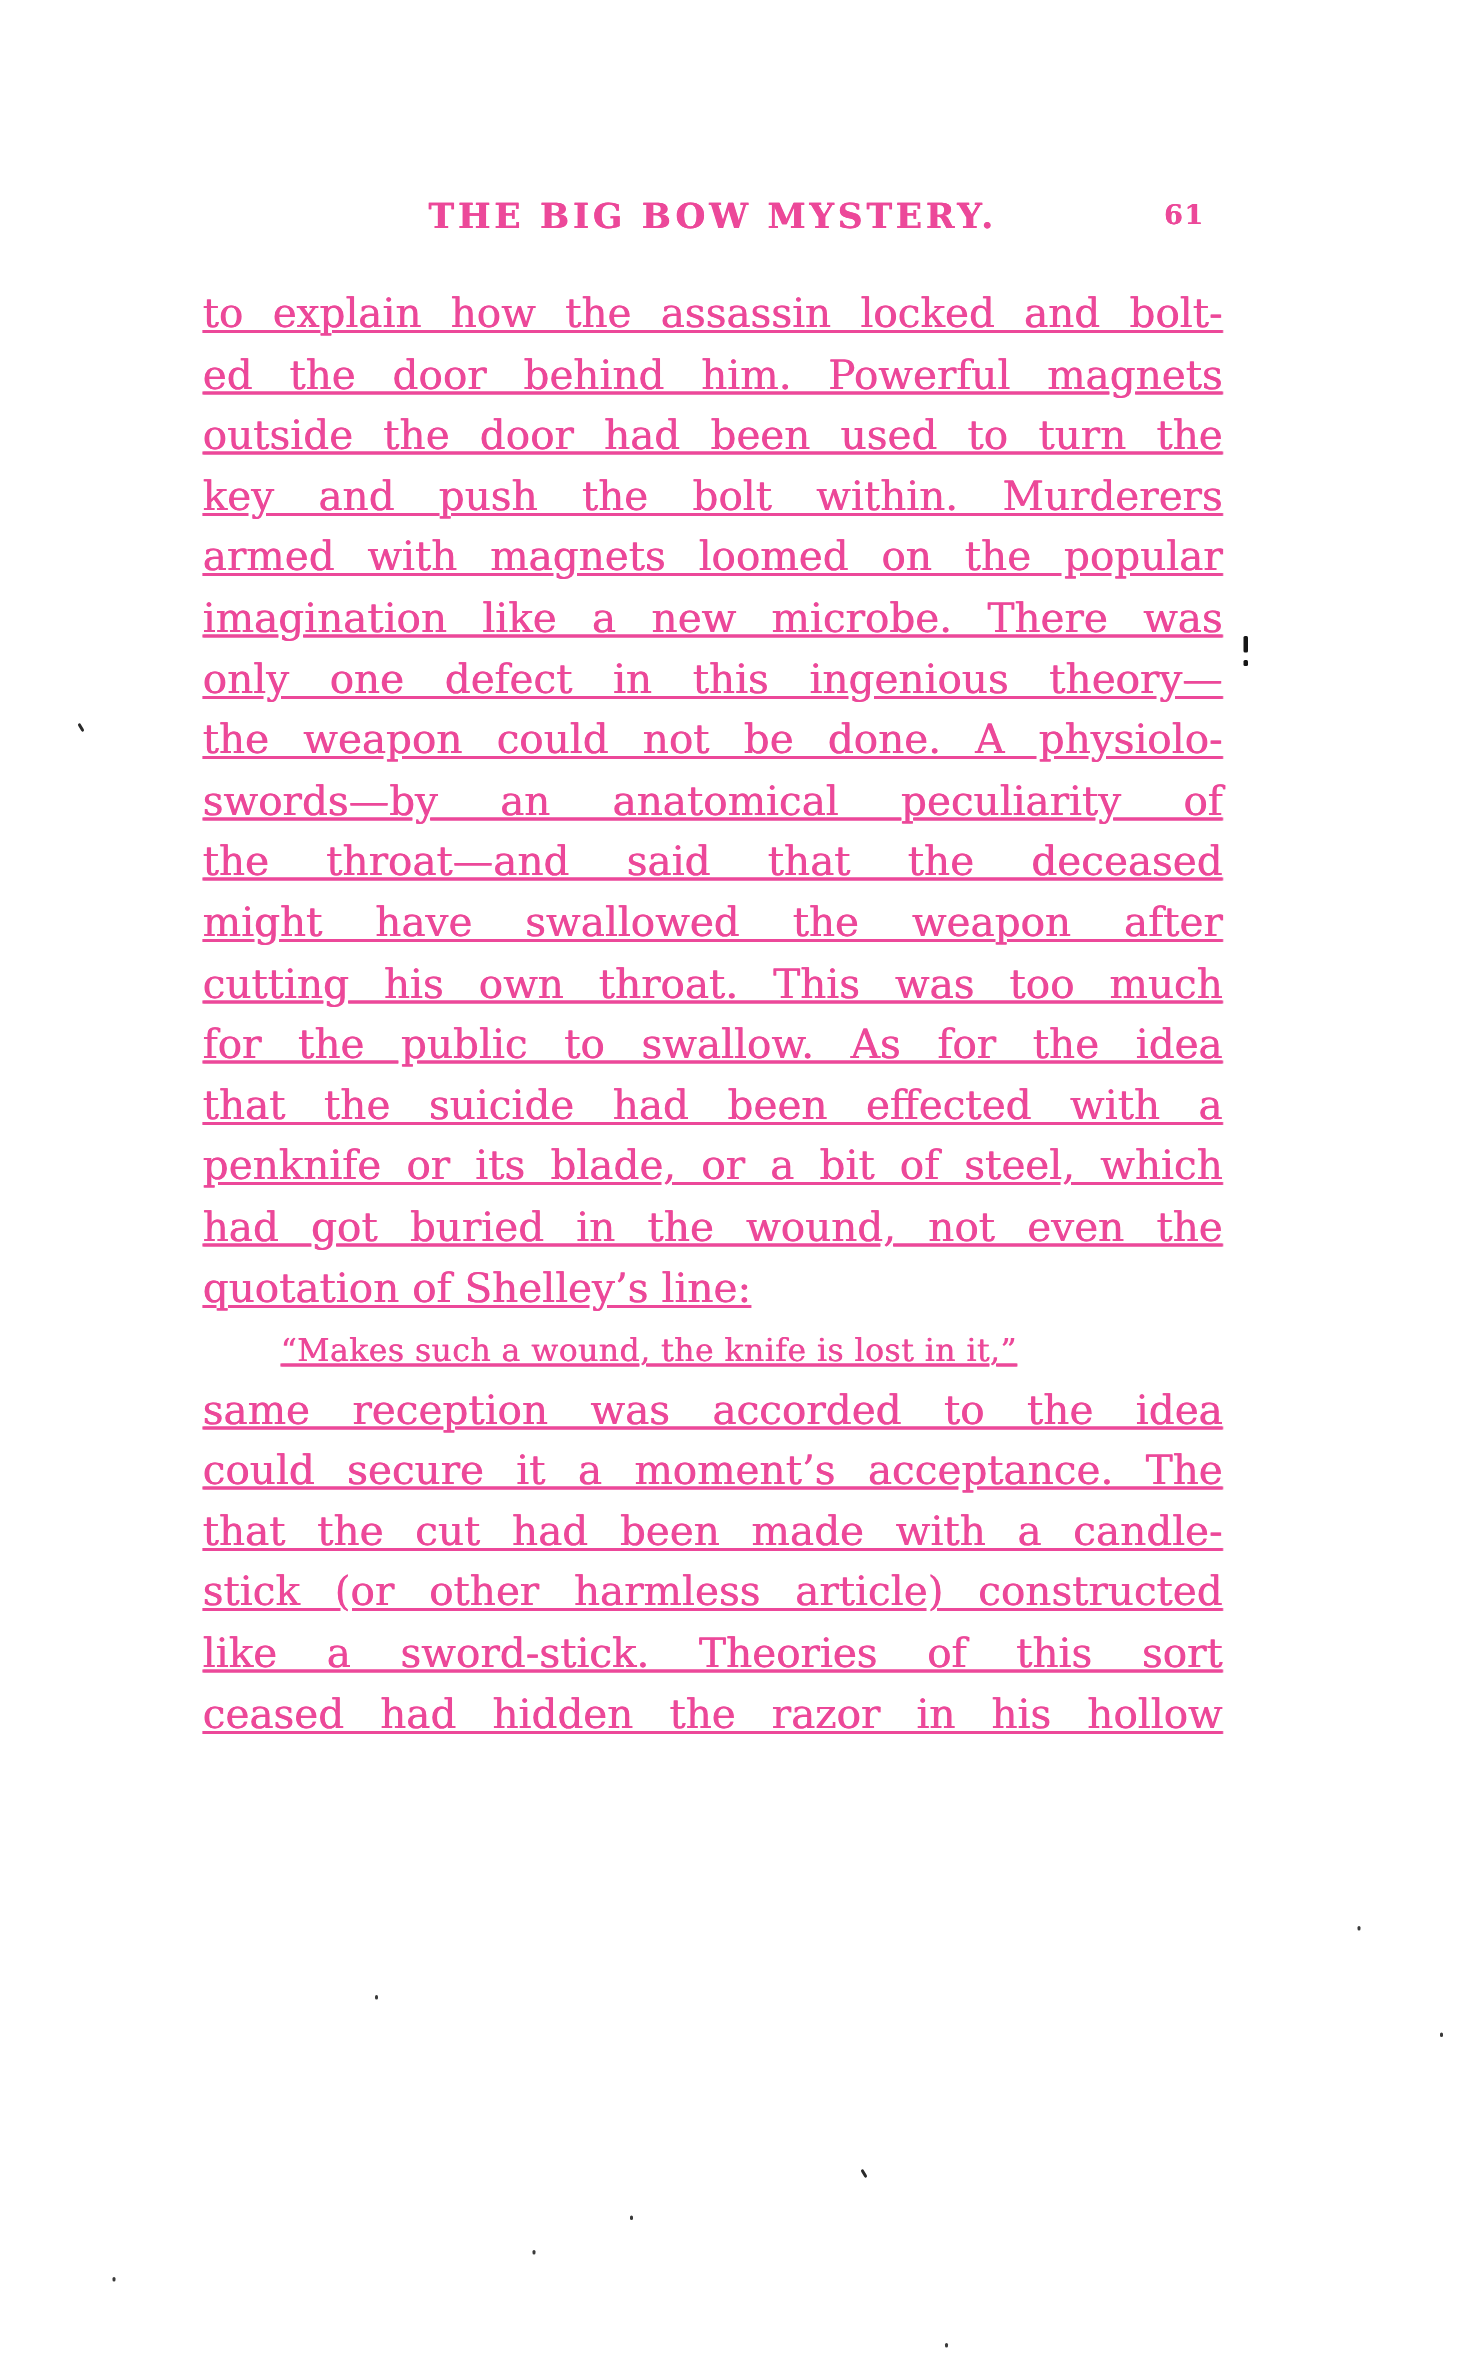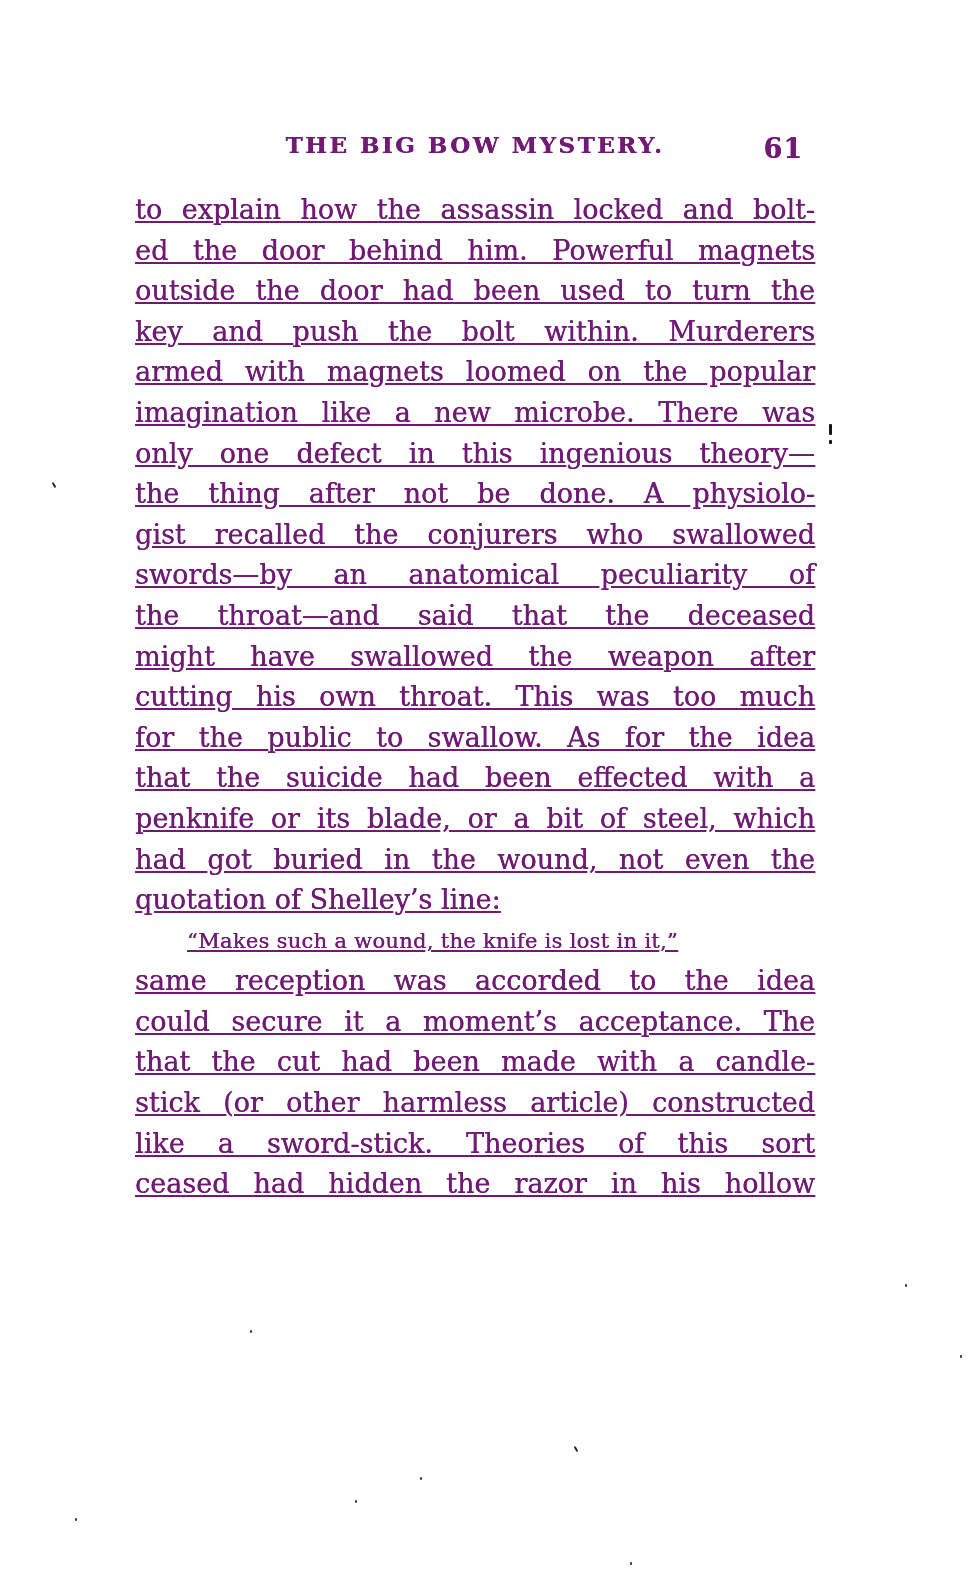--- a/index.html
+++ b/index.html
@@ -1,34 +1,34 @@
 <!DOCTYPE html>
 <html><head>
 <meta charset="utf-8">
 <style>
   html,body{margin:0;padding:0;background:#ffffff;}
   .page{
     position:relative;
     width:977px;height:1583px;
     background:#ffffff;
-    color:#701a75;
+    color:#ec4899;
     font-family:"DejaVu Serif","Liberation Serif",serif;
     overflow:hidden;
   }
   .running-head{
     position:absolute;top:131px;left:135px;width:680px;height:32px;
   }
   .head-title{
     position:absolute;left:50%;top:0;transform:translateX(-50%);
     font-size:23px;font-weight:bold;letter-spacing:2.5px;white-space:nowrap;
     text-shadow:0.3px 0 0 currentColor;
   }
   .page-num{
     position:absolute;right:12px;top:2px;
-    font-size:27px;font-weight:bold;letter-spacing:1px;
+    font-size:18px;font-weight:bold;letter-spacing:1px;
     text-shadow:0.3px 0 0 currentColor;
   }
   .body-text{
     position:absolute;top:190px;left:135px;width:680px;
   }
   .line{
     font-size:27px;
     line-height:40.6px;
     text-align:justify;
     text-align-last:justify;
@@ -66,22 +66,21 @@
   </header>
 
   <main class="body-text">
     <div class="line">to explain how the assassin locked and bolt-</div>
     <div class="line">ed the door behind him. Powerful magnets</div>
     <div class="line">outside the door had been used to turn the</div>
     <div class="line">key and push the bolt within. Murderers</div>
     <div class="line">armed with magnets loomed on the popular</div>
     <div class="line">imagination like a new microbe. There was</div>
     <div class="line">only one defect in this ingenious theory—</div>
-    <div class="line">the thing after not be done. A physiolo-</div>
-    <div class="line">gist recalled the conjurers who swallowed</div>
+    <div class="line">the weapon could not be done. A physiolo-</div>
     <div class="line">swords—by an anatomical peculiarity of</div>
     <div class="line">the throat—and said that the deceased</div>
     <div class="line">might have swallowed the weapon after</div>
     <div class="line">cutting his own throat. This was too much</div>
     <div class="line">for the public to swallow. As for the idea</div>
     <div class="line">that the suicide had been effected with a</div>
     <div class="line">penknife or its blade, or a bit of steel, which</div>
     <div class="line">had got buried in the wound, not even the</div>
     <div class="line flush">quotation of Shelley’s line:</div>
     <div class="line quote">“Makes such a wound, the knife is lost in it,”</div>

